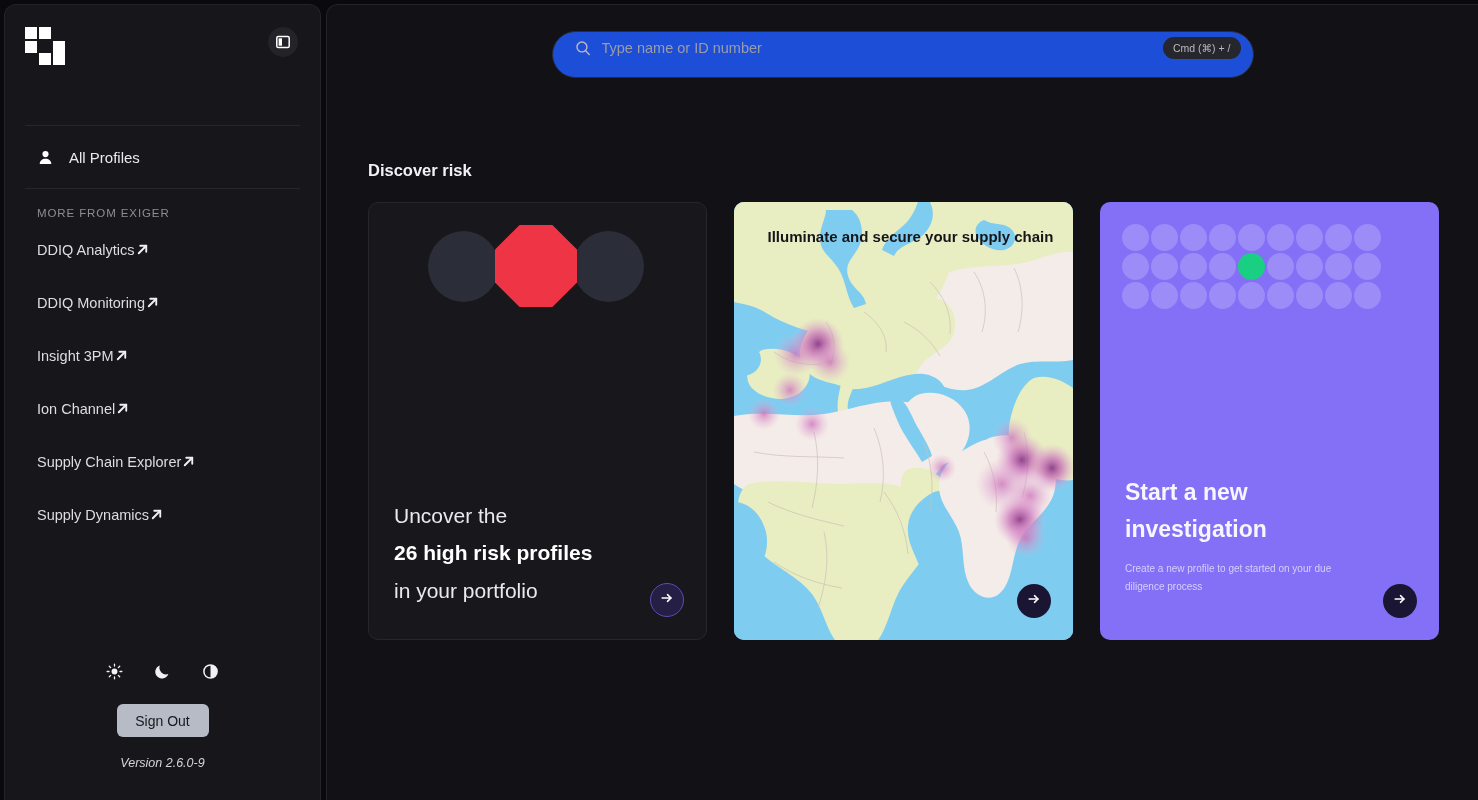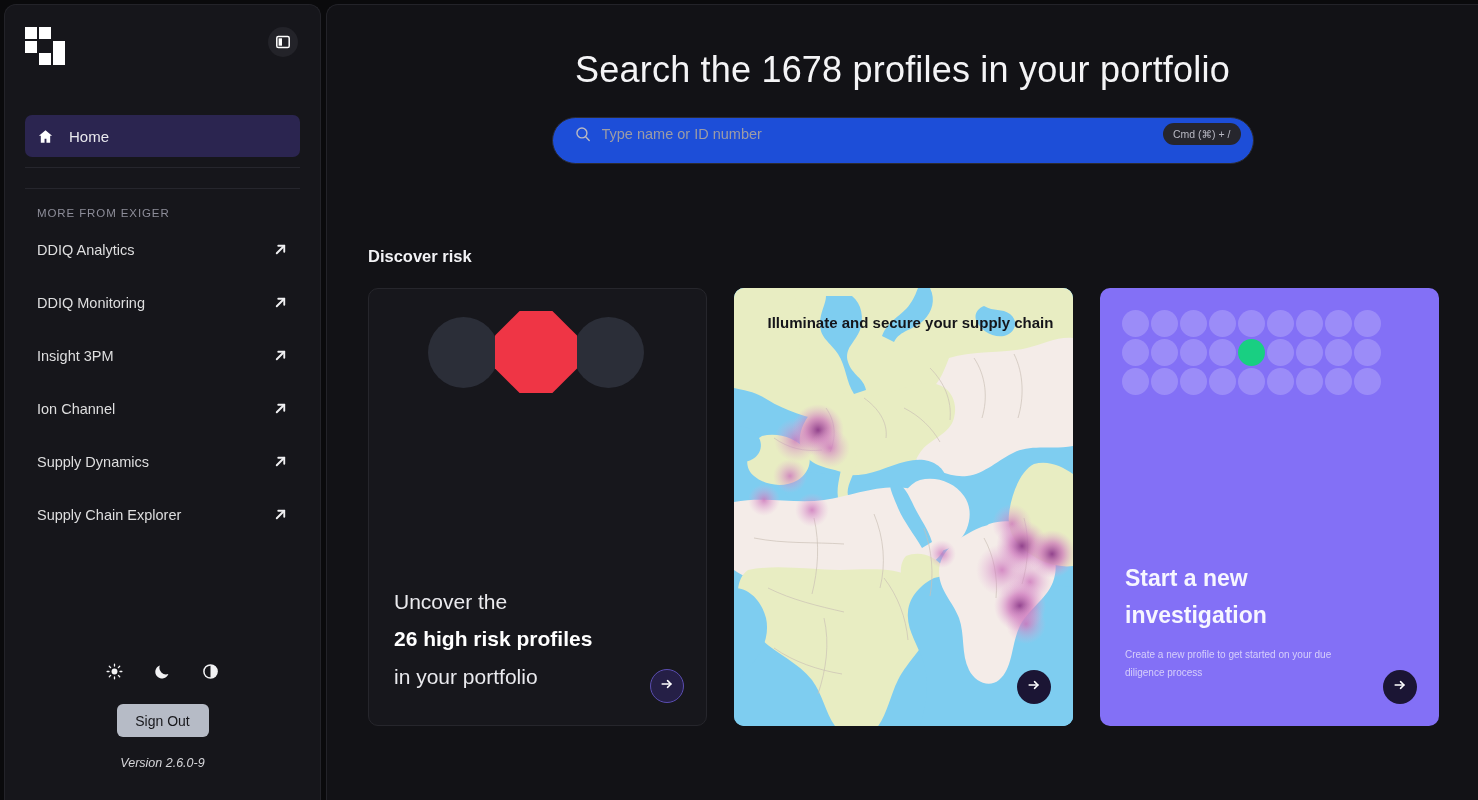--- a/index.html
+++ b/index.html
@@ -70,21 +70,21 @@
     margin: 10px 20px;
   }
   .nav-group-label {
     color: #8d8d99;
     font-size: 11.5px;
     letter-spacing: 0.9px;
     padding: 4px 32px 4px 32px;
     margin-top: 4px;
   }
   .ext-item {
-    display: flex; align-items: center; justify-content: space-between;
+    display: flex; align-items: center; 
     height: 41px;
     margin: 6px 20px 6px 20px;
     padding: 0 12px;
     color: #dededf;
     font-size: 14.5px;
     cursor: pointer;
     border-radius: 6px;
   }
   .ext-arrow { color: #f0f0f2; display:flex; }
 
@@ -263,31 +263,32 @@
       <button class="panel-toggle">
         <span>
           <svg width="14" height="14" viewBox="0 0 14 14">
             <rect x="0.8" y="1.5" width="12.4" height="11" rx="1.6" fill="none" stroke="#ffffff" stroke-width="1.5"></rect>
             <rect x="2.6" y="3.3" width="3.4" height="7.4" fill="#ffffff"></rect>
           </svg>
         </span>
       </button>
     </div>
 
+    <div class="nav-sep"></div>
     <nav class="nav">
-      <div class="nav-item active">
+      <div class="nav-item">
         <span class="nav-ico">
           <svg width="15" height="15" viewBox="0 0 16 16" fill="#ffffff">
-            <path d="M8 1.3 1 7.1h2v7.6h4v-4.4h2v4.4h4V7.1h2z"></path>
+            <circle cx="8" cy="4.3" r="3.3"></circle>
+            <path d="M1.8 15c0-3.4 2.8-5.6 6.2-5.6s6.2 2.2 6.2 5.6z"></path>
           </svg>
         </span>
-        <span>Home</span>
+        <span>All Profiles</span>
       </div>
     </nav>
-    <div class="nav-sep"></div>
     <div class="nav-sep"></div>
 
     <div class="nav-group-label">MORE FROM EXIGER</div>
 
     <div class="ext-item">
       <span>DDIQ Analytics</span>
       <span class="ext-arrow">
         <svg width="15" height="15" viewBox="0 0 16 16" fill="none" stroke="#f0f0f2" stroke-width="2" stroke-linecap="round" stroke-linejoin="round">
             <path d="M4 12 12 4"></path>
             <path d="M5.6 4H12v6.4"></path>
@@ -315,30 +316,30 @@
     <div class="ext-item">
       <span>Ion Channel</span>
       <span class="ext-arrow">
         <svg width="15" height="15" viewBox="0 0 16 16" fill="none" stroke="#f0f0f2" stroke-width="2" stroke-linecap="round" stroke-linejoin="round">
             <path d="M4 12 12 4"></path>
             <path d="M5.6 4H12v6.4"></path>
           </svg>
       </span>
     </div>
     <div class="ext-item">
-      <span>Supply Dynamics</span>
+      <span>Supply Chain Explorer</span>
       <span class="ext-arrow">
         <svg width="15" height="15" viewBox="0 0 16 16" fill="none" stroke="#f0f0f2" stroke-width="2" stroke-linecap="round" stroke-linejoin="round">
             <path d="M4 12 12 4"></path>
             <path d="M5.6 4H12v6.4"></path>
           </svg>
       </span>
     </div>
     <div class="ext-item">
-      <span>Supply Chain Explorer</span>
+      <span>Supply Dynamics</span>
       <span class="ext-arrow">
         <svg width="15" height="15" viewBox="0 0 16 16" fill="none" stroke="#f0f0f2" stroke-width="2" stroke-linecap="round" stroke-linejoin="round">
             <path d="M4 12 12 4"></path>
             <path d="M5.6 4H12v6.4"></path>
           </svg>
       </span>
     </div>
 
     <div class="sb-bottom">
       <div class="theme-row">
@@ -366,21 +367,20 @@
           </span>
         </button>
       </div>
       <button class="signout">Sign Out</button>
       <div class="version">Version 2.6.0-9</div>
     </div>
   </aside>
 
   <main class="main">
 
-    <h1 class="hero-title">Search the 1678 profiles in your portfolio</h1>
 
     <div class="search-wrap">
       <div class="search-bar">
         <span class="search-ico">
           <svg width="16" height="16" viewBox="0 0 18 18" fill="none" stroke="#b9b9c2" stroke-width="1.6" stroke-linecap="round">
             <circle cx="7.8" cy="7.8" r="5.6"></circle>
               <path d="M12 12.2 16 16.2"></path>
           </svg>
         </span>
         <input class="search-input" type="text" placeholder="Type name or ID number" style="">

